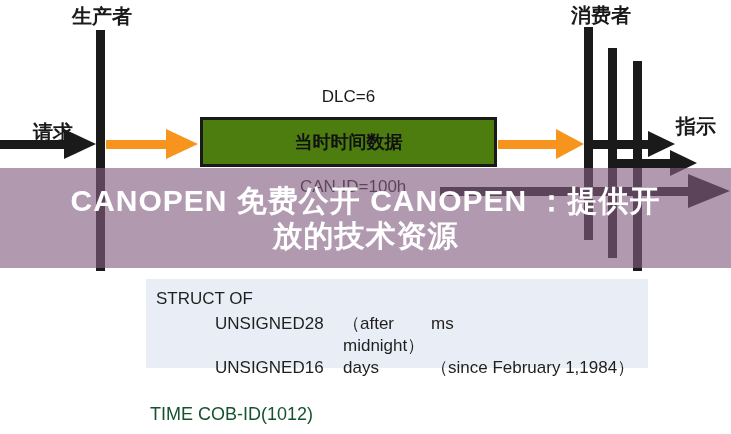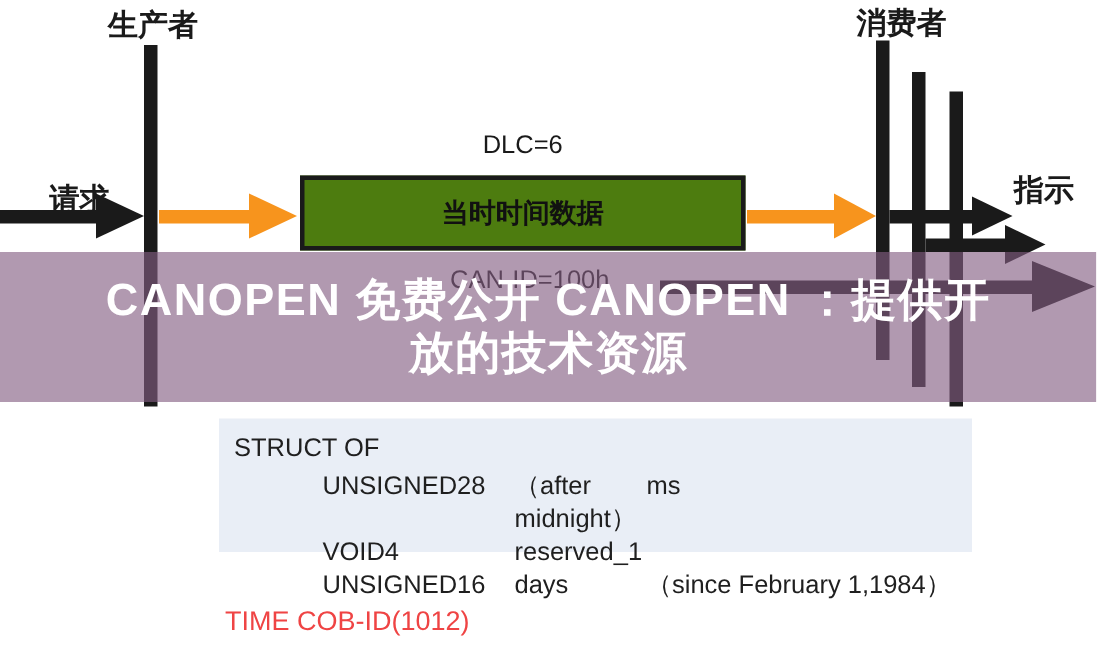--- a/index.html
+++ b/index.html
@@ -41,21 +41,21 @@
     font-family:"Liberation Sans","DejaVu Sans",sans-serif;
   }
   
   .struct-panel{
     position:absolute;left:146px;top:279px;width:502px;height:89px;
     background:#e9eef6;font-size:17px;color:#1f1f1f;
   }
   .struct-title{position:absolute;left:10px;top:10px;}
   .struct-rows{position:absolute;left:69px;top:34px;right:4px;}
   .struct-row{display:grid;grid-template-columns:128px 88px auto;line-height:22px;}
-  .cob-footer{position:absolute;left:150px;top:404px;font-size:18px;color:#ef4444;}
+  .cob-footer{position:absolute;left:150px;top:404px;font-size:18px;color:#14532d;}
 </style>
 </head>
 <body>
 
 <div class="stage">
 
   <div class="abs lbl" style="left:72px;top:3px;">生产者</div>
   <div class="vline" style="left:96px;top:30px;height:241px;"></div>
 
   <div class="abs lbl" style="left:33px;top:103px;margin-top:16px;">请求</div>
@@ -95,25 +95,20 @@
 
   <div class="struct-panel">
     <div class="struct-title">STRUCT OF</div>
     <div class="struct-rows">
       <div class="struct-row">
         <span>UNSIGNED28</span>
         <span>（after midnight）</span>
         <span>ms</span>
       </div>
       <div class="struct-row">
-        <span>VOID4</span>
-        <span>reserved_1</span>
-        <span></span>
-      </div>
-      <div class="struct-row">
         <span>UNSIGNED16</span>
         <span>days</span>
         <span>（since February 1,1984）</span>
       </div>
     </div>
   </div>
 
   <div class="cob-footer">TIME COB-ID(1012)</div>
 
 </div>

